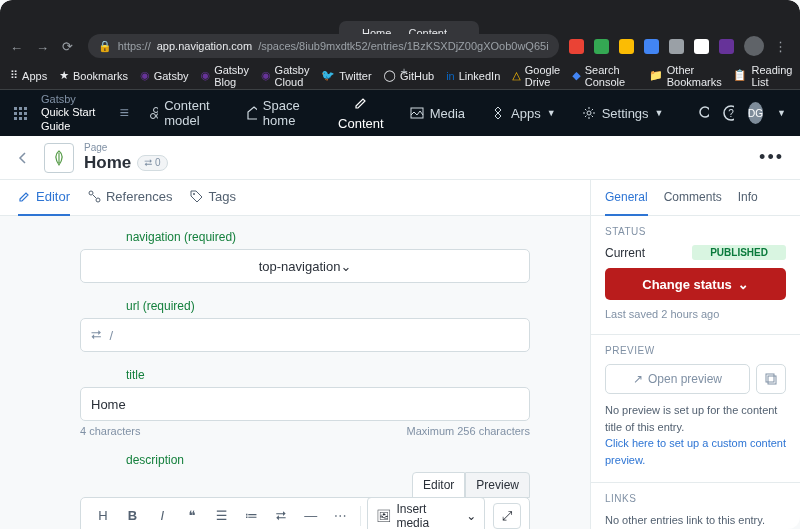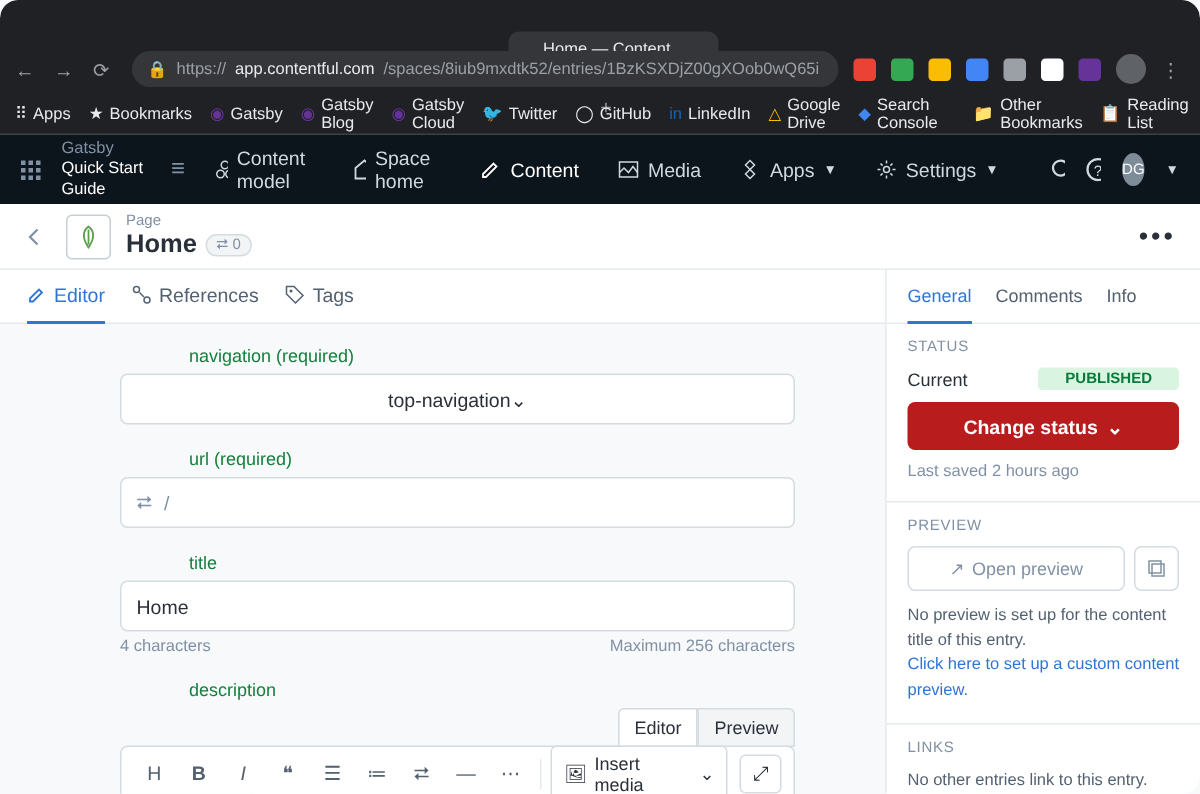--- a/index.html
+++ b/index.html
@@ -18,21 +18,21 @@
 .ext-ic { width: 15px; height: 15px; border-radius: 3px; }
 .bm-row { display: flex; align-items: center; height: 28px; padding: 0 10px; gap: 12px; color: #e8eaed; font-size: 11px; border-bottom: 1px solid #3c4043; }
 .bm-item { display: flex; align-items: center; gap: 4px; color: #e8eaed; }
 .app-hdr { background: #0c141c; color: #fff; height: 46px; display: flex; align-items: center; padding: 0 14px; gap: 14px; }
 .grid-ic { display: grid; grid-template: repeat(3,3px)/repeat(3,3px); gap: 2px; }
 .grid-ic span { background: #8091a5; }
 .brand { font-size: 11px; line-height: 1.2; }
 .brand .b1 { color: #8091a5; }
 .ham { color: #8091a5; font-size: 16px; margin-left: 4px; }
 .nav-item { display: flex; align-items: center; gap: 6px; font-size: 13px; color: #cfd9e0; padding: 0 6px; cursor: pointer; }
-.nav-item.active { color: #fff; }
+.nav-item.active { color: #fff; flex-direction: column; }
 .nav-sp { flex: 1; }
 .hdr-ic { color: #cfd9e0; }
 .avatar { width: 22px; height: 22px; border-radius: 50%; background: #7e8c9a; display: flex; align-items: center; justify-content: center; font-size: 10px; }
 .page-hdr { background: #fff; height: 44px; display: flex; align-items: center; padding: 0 16px; border-bottom: 1px solid #e5ebed; }
 .back-ic { color: #8091a5; margin-right: 14px; }
 .leaf { width: 30px; height: 30px; border: 1px solid #c3cfd5; border-radius: 4px; display: flex; align-items: center; justify-content: center; margin-right: 10px; color: #5b9e4d; }
 .pg-title .t1 { font-size: 10px; color: #8091a5; }
 .pg-title .t2 { font-size: 17px; font-weight: 700; display: flex; align-items: center; gap: 6px; }
 .link-badge { font-size: 10px; color: #8091a5; background: #f2f4f6; border: 1px solid #d3dce0; border-radius: 10px; padding: 1px 6px; font-weight: 400; }
 .more { margin-left: auto; color: #2a3039; font-size: 18px; letter-spacing: 2px; }
@@ -92,21 +92,21 @@
     </div>
     <span class="add-tab">+</span>
   </div>
   <div class="url-row">
     <span class="nav-ic">←</span>
     <span class="nav-ic">→</span>
     <span class="nav-ic">⟳</span>
     <div class="url-bar">
       <span>🔒</span>
       <span>https://</span>
-        <span class="url-txt">app.contentful.com</span>
+        <span class="url-txt">app.navigation.com</span>
         <span>/spaces/8iub9mxdtk52/entries/1BzKSXDjZ00gXOob0wQ65i</span>
     </div>
     <div class="ext-ic" style="background:#ea4335"></div>
     <div class="ext-ic" style="background:#34a853"></div>
     <div class="ext-ic" style="background:#fbbc04"></div>
     <div class="ext-ic" style="background:#4285f4"></div>
     <div class="ext-ic" style="background:#9aa0a6"></div>
     <div class="ext-ic" style="background:#fff"></div>
     <div class="ext-ic" style="background:#663399"></div>
     <div class="avatar" style="width:20px;height:20px;background:#5f6368"></div>

